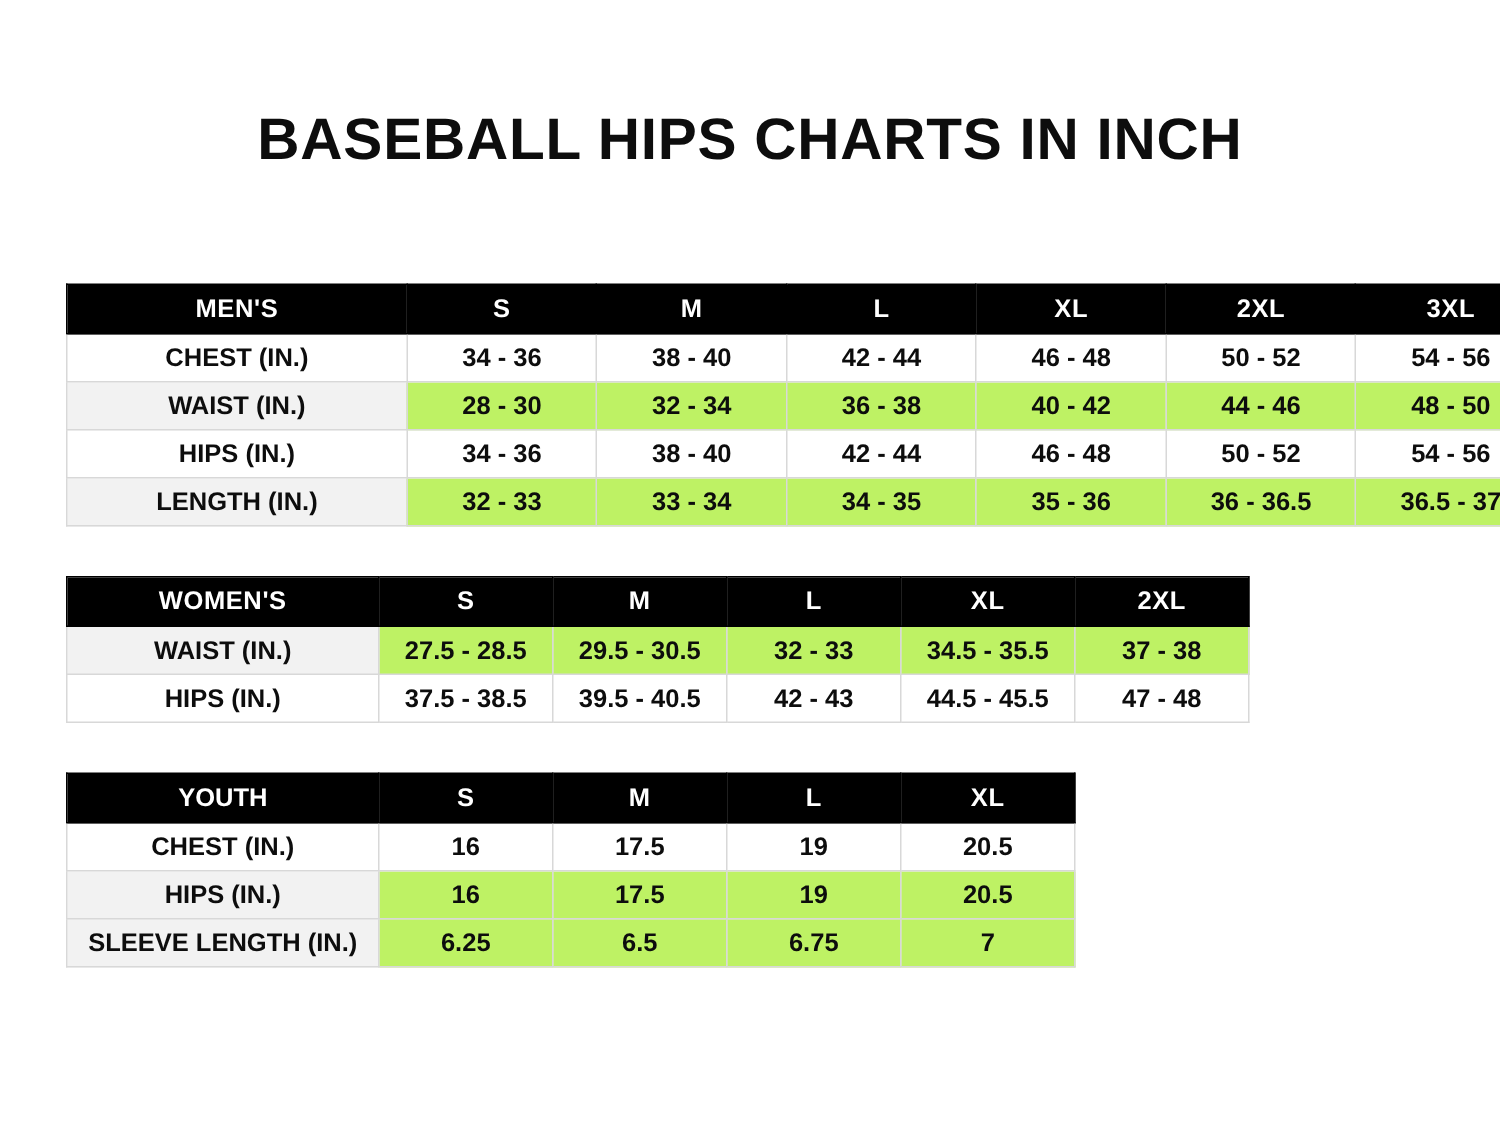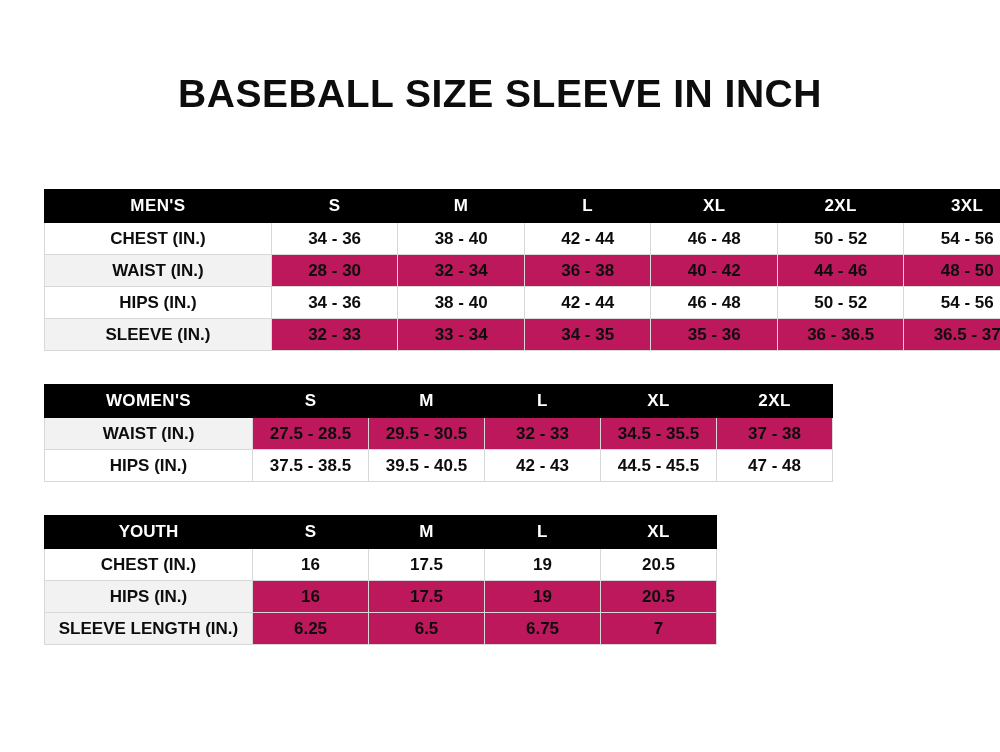--- a/index.html
+++ b/index.html
@@ -66,21 +66,21 @@
     color: #ffffff;
     border: 1px solid #000000;
     font-size: 17px;
     letter-spacing: 0.4px;
     height: 32px;
   }
   thead th.rowlabel {
     text-align: center;
   }
   tbody tr.alt td {
-    background: #be185d;
+    background: #bef264;
   }
   td.label {
     text-align: center;
     background: #ffffff;
   }
   tbody tr.alt td.label {
     background: #f2f2f2;
   }
   
   table.men col.c0 { width: 208px; }
@@ -89,21 +89,21 @@
   table.women col.cx { width: 116px; }
   table.youth col.c0 { width: 208px; }
   table.youth col.cx { width: 116px; }
   .youth td.label, .youth th.rowlabel { letter-spacing: 0px; }
 </style>
 </head>
 <body>
 
 <div class="page">
 
-  <h1 class="title">BASEBALL SIZE SLEEVE IN INCH</h1>
+  <h1 class="title">BASEBALL HIPS CHARTS IN INCH</h1>
 
   <div class="tables">
 
     <table class="men">
       <colgroup>
         <col class="c0">
           <col class="cx">
           <col class="cx">
           <col class="cx">
           <col class="cx">
@@ -143,21 +143,21 @@
         <tr>
           <td class="label">HIPS (IN.)</td>
           <td>34 - 36</td>
           <td>38 - 40</td>
           <td>42 - 44</td>
           <td>46 - 48</td>
           <td>50 - 52</td>
           <td>54 - 56</td>
         </tr>
         <tr class="alt">
-          <td class="label">SLEEVE (IN.)</td>
+          <td class="label">LENGTH (IN.)</td>
           <td>32 - 33</td>
           <td>33 - 34</td>
           <td>34 - 35</td>
           <td>35 - 36</td>
           <td>36 - 36.5</td>
           <td>36.5 - 37</td>
         </tr>
       </tbody>
     </table>
 

